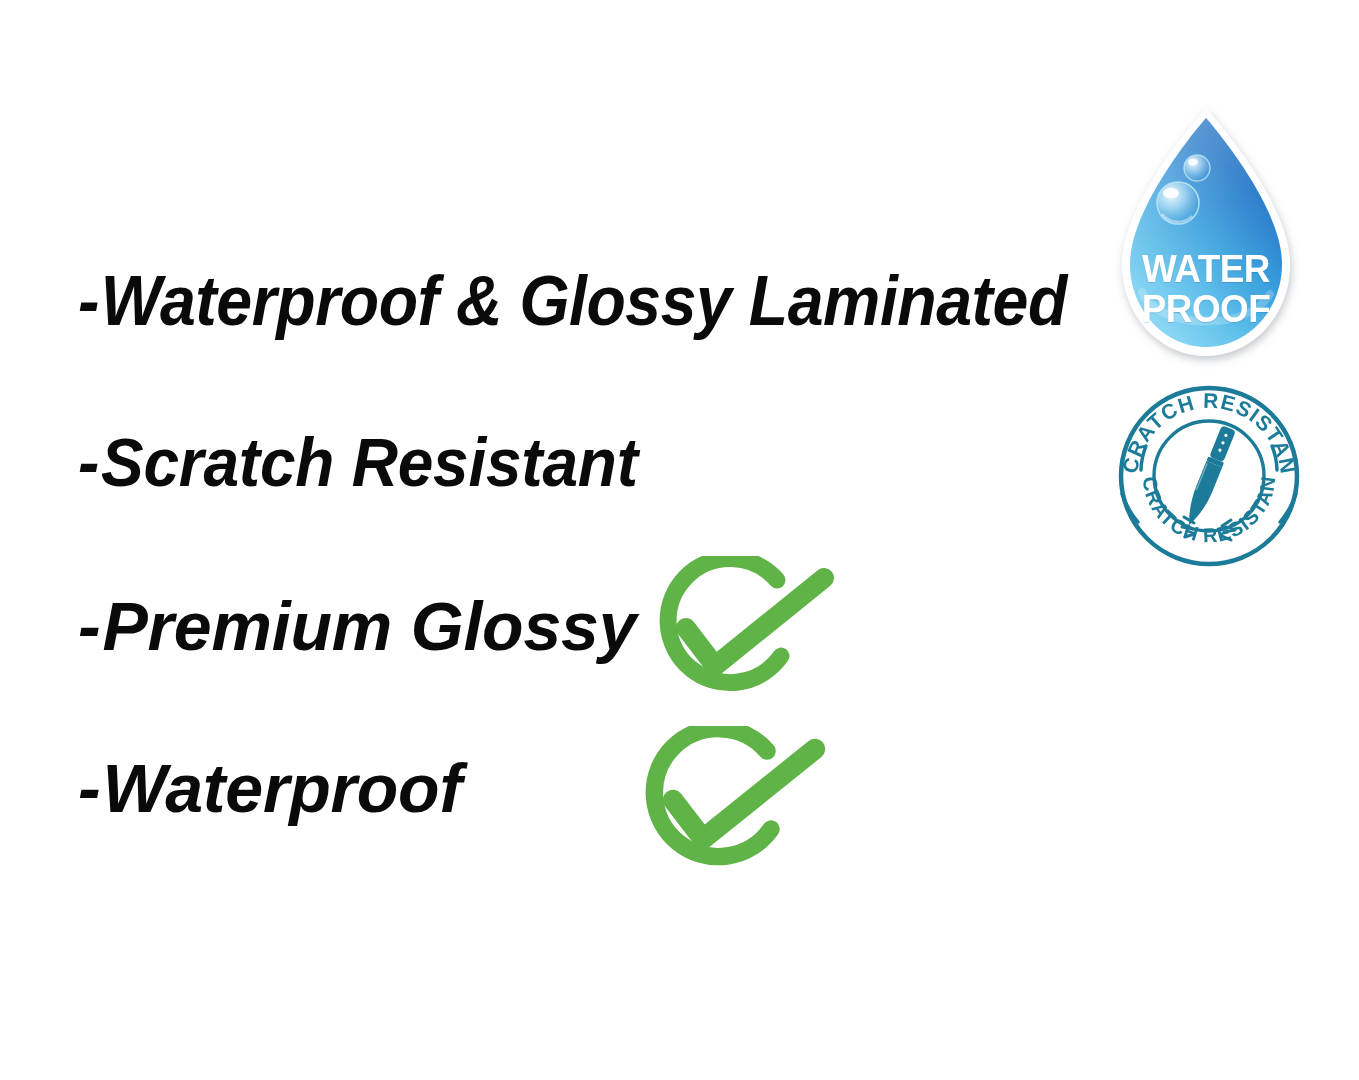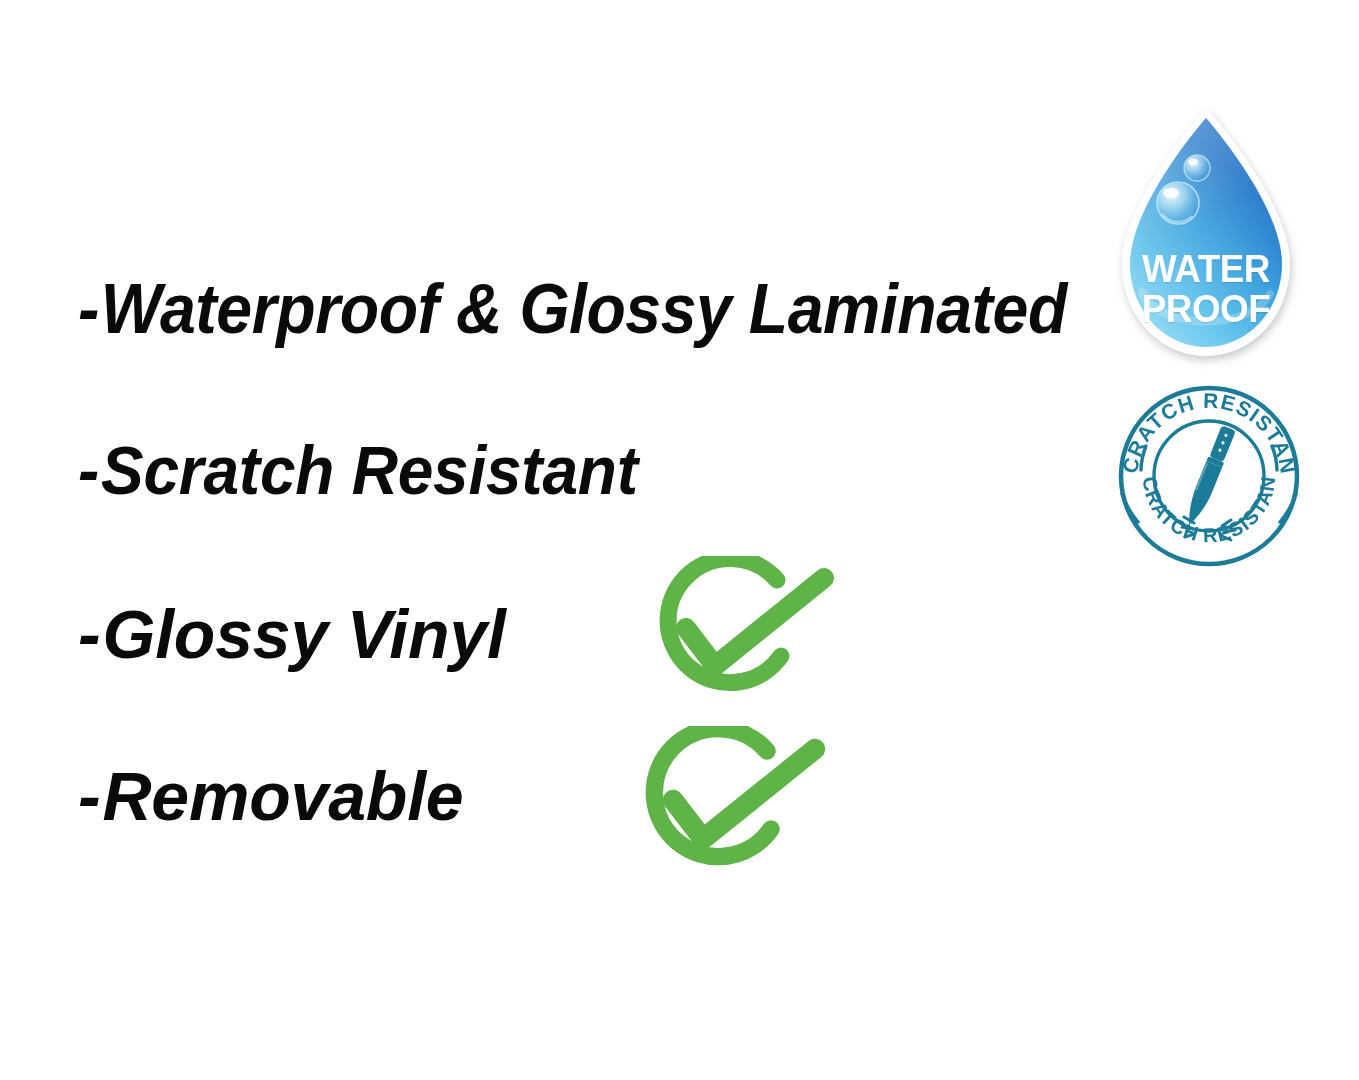--- a/index.html
+++ b/index.html
@@ -16,21 +16,21 @@
     width: 1359px;
     height: 1080px;
     background: #ffffff;
     overflow: hidden;
   }
 
   
   .feature-list {
     position: absolute;
     left: 0;
-    top: 8px;
+    top: 0;
     width: 1100px;
     height: 968px;
   }
   .feature-line {
     position: absolute;
     left: 78px;
     white-space: nowrap;
     color: #0a0a0a;
     font-family: "Liberation Sans", sans-serif;
     font-weight: bold;
@@ -140,25 +140,25 @@
 
     <div class="feature-line l1">
       <span class="dash">-</span><span>Waterproof &amp; Glossy Laminated</span>
     </div>
 
     <div class="feature-line l2">
       <span class="dash">-</span><span>Scratch Resistant</span>
     </div>
 
     <div class="feature-line l3">
-      <span class="dash">-</span><span>Glossy Vinyl</span>
+      <span class="dash">-</span><span>Premium Glossy</span>
     </div>
 
     <div class="feature-line l4">
-      <span class="dash">-</span><span>Removable</span>
+      <span class="dash">-</span><span>Waterproof</span>
     </div>
 
   </div>
 
   <div class="waterproof-badge">
     <svg class="wp-svg" viewBox="0 0 200 268" xmlns="http://www.w3.org/2000/svg">
       <defs>
         <linearGradient id="dropGrad" x1="0.78" y1="0.02" x2="0.22" y2="0.96">
           <stop offset="0%" stop-color="#0f63ba"></stop>
           <stop offset="22%" stop-color="#1b72c6"></stop>

